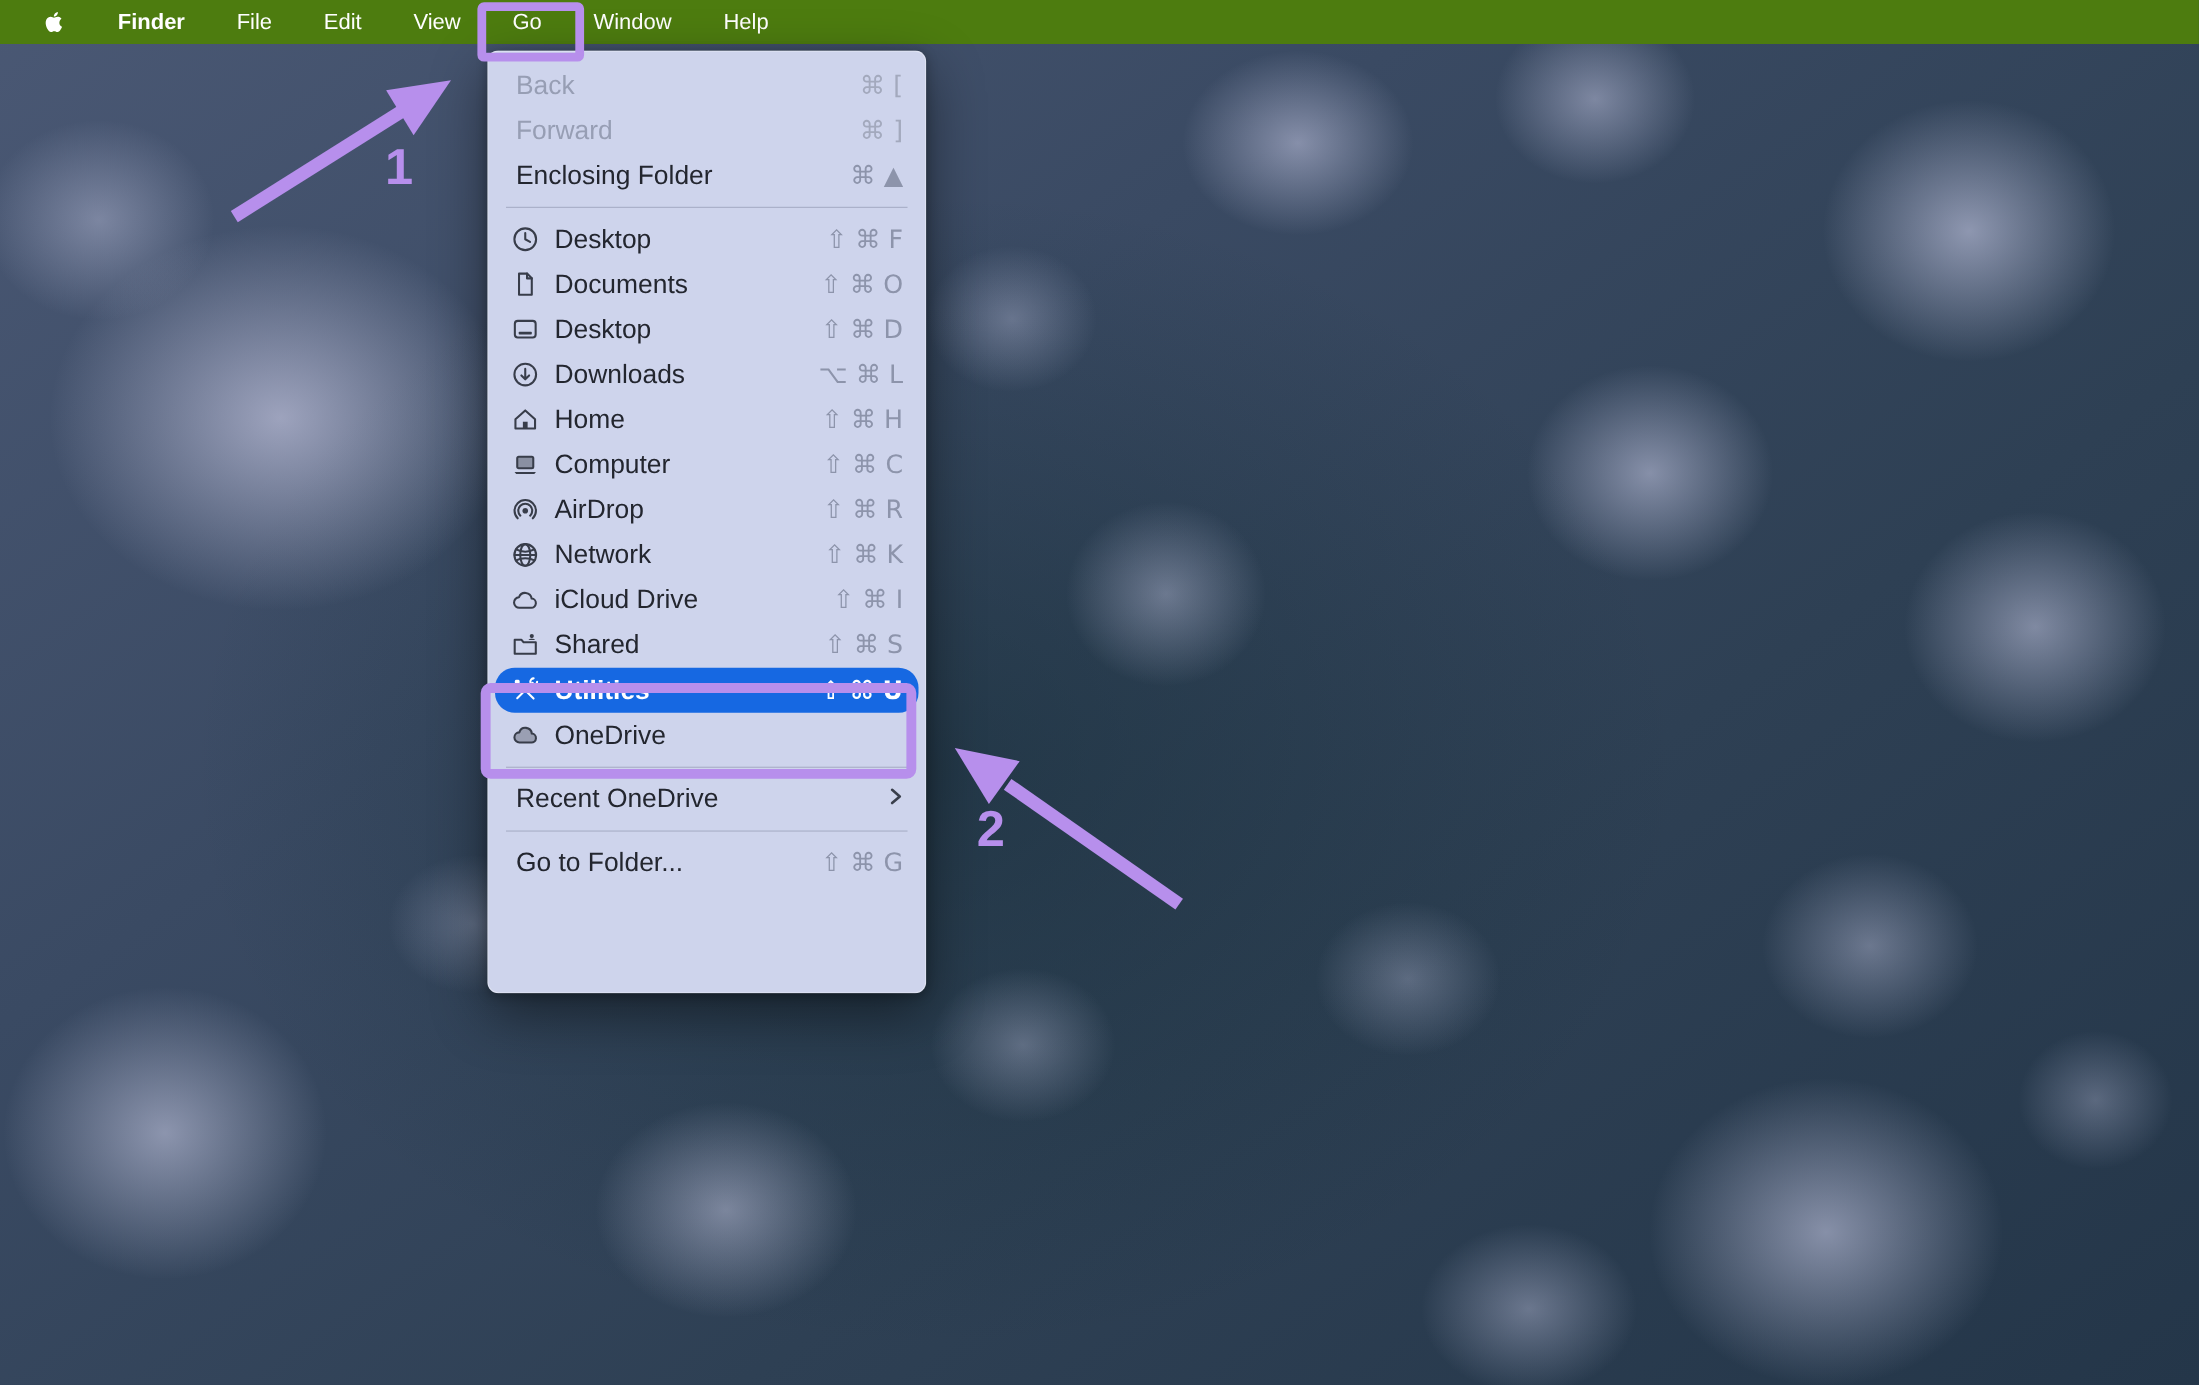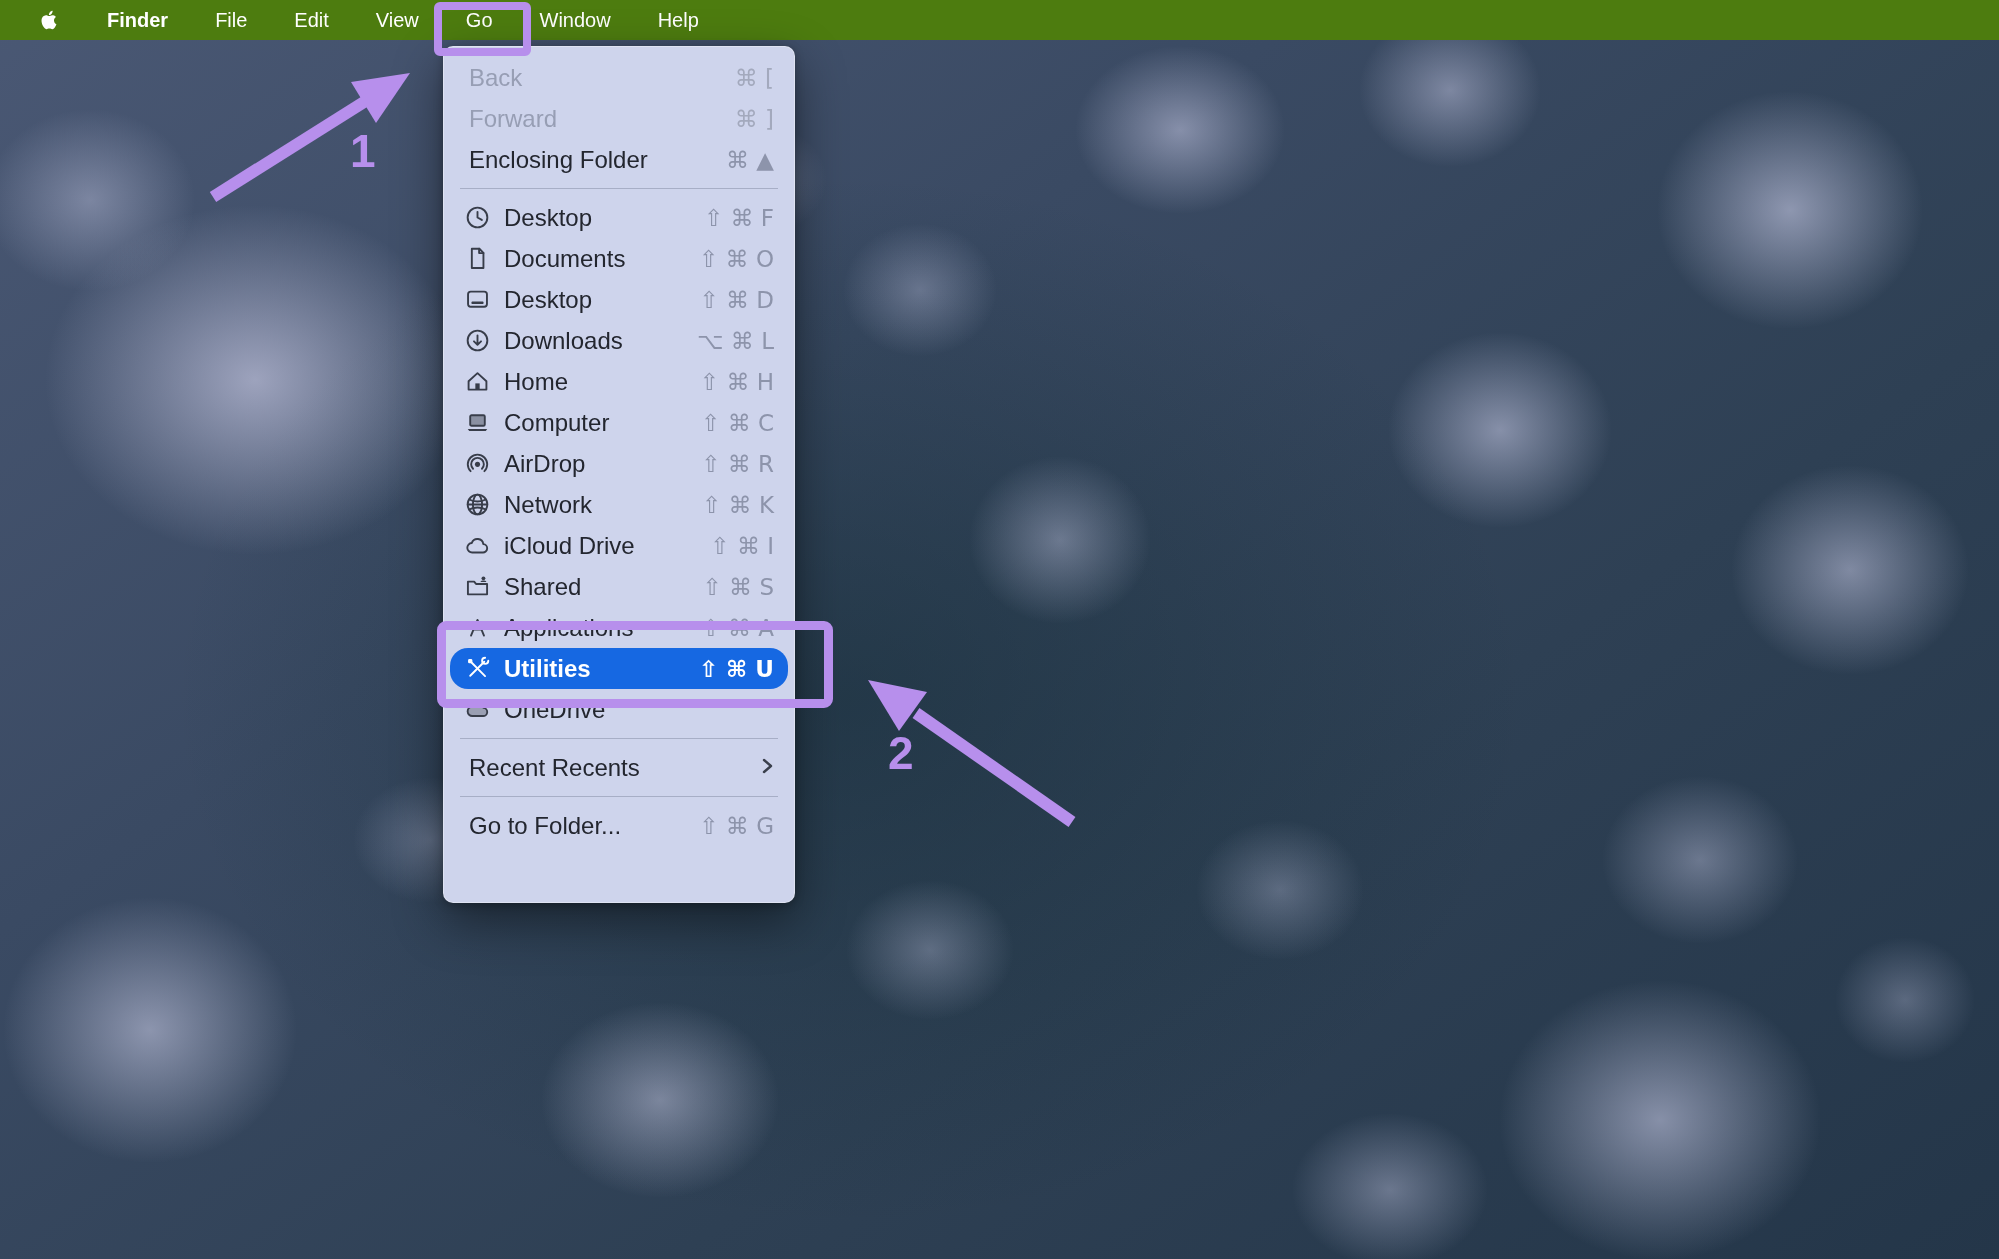--- a/index.html
+++ b/index.html
@@ -39,21 +39,21 @@
   #menubar { position:absolute; left:0; top:0; width:1999px; height:40px;
     background:rgba(90,105,142,.96); display:flex; align-items:center;
     color:#fff; font-size:20px; gap:47px; padding-left:38px; z-index:5; }
   #menubar .mb-item { white-space:nowrap; cursor:default; }
   #menubar .mb-item.bold { font-weight:700; }
   #apple-logo svg { display:block; width:22px; height:26px; fill:#fff; }
   #go-pressed { position:absolute; left:441px; top:0; width:84px; height:40px;
     background:rgba(255,255,255,.22); z-index:4; }
 
   
-  #go-panel { position:absolute; left:443px; top:46px; width:352px; height:857px;
+  #go-panel { position:absolute; left:443px; top:46px; width:399px; height:857px;
     background:rgba(206,212,236,.97); border-radius:10px; z-index:6;
     border:1px solid rgba(255,255,255,.35);
     box-shadow:0 18px 50px rgba(0,0,0,.45), 0 2px 10px rgba(0,0,0,.25);
     padding-top:10px; }
   .mi { display:flex; align-items:center; height:41px; margin:0 6px;
     padding:0 14px 0 19px; border-radius:8px; font-size:24px; color:#23262f; cursor:default; }
   .mi.has-icon { padding-left:12px; }
   .mi .icon { width:30px; height:28px; display:flex; align-items:center;
     justify-content:center; margin-right:12px; flex:0 0 30px; }
   .mi .icon svg { width:27px; height:27px; stroke:#383d4a; stroke-width:1.4;
@@ -216,29 +216,20 @@
       <span class="icon">
           <svg viewBox="0 0 20 20">
             <path d="M2.9 6.4 h4.6 l1.4 1.7 h8.2 v7.7 H2.9 z"></path>
             <circle cx="14.4" cy="3.9" r="1.4" fill="#383d4a" stroke="none"></circle>
             <path d="M12.2 6.6 c0.4 -1.3 4 -1.3 4.4 0 z" fill="#383d4a" stroke="none"></path>
           </svg>
         </span>
       <span class="label">Shared</span>
       <span class="shortcut">⇧ ⌘ S</span>
     </div>
-    <div class="mi has-icon">
-      <span class="icon">
-          <svg viewBox="0 0 20 20">
-            <path d="M5.2 16 L10 4.4 L14.8 16 M7 11.6 h6"></path>
-          </svg>
-        </span>
-      <span class="label">Applications</span>
-      <span class="shortcut">⇧ ⌘ A</span>
-    </div>
     <div class="mi has-icon highlighted" style="background: rgb(22, 104, 226);">
       <span class="icon">
           <svg viewBox="0 0 20 20">
             <rect x="3" y="3" width="3.2" height="3.2" rx="1" fill="#fff" stroke="none"></rect>
             <line x1="5.4" y1="5.4" x2="15.6" y2="15.6"></line>
             <line x1="15" y1="5" x2="4.6" y2="15.4"></line>
             <circle cx="15.7" cy="4.3" r="2.3" stroke-dasharray="10.5 4"></circle>
           </svg>
         </span>
       <span class="label">Utilities</span>
@@ -250,21 +241,21 @@
             <path d="M6.2 14.8 h7.8 a3 3 0 0 0 0.4 -6 4.3 4.3 0 0 0 -8.4 -0.8 3.4 3.4 0 0 0 0.2 6.8 z" fill="rgba(56,61,74,.35)"></path>
           </svg>
         </span>
       <span class="label">OneDrive</span>
       <span class="shortcut"></span>
     </div>
 
     <div class="sep"></div>
 
     <div class="mi">
-      <span class="label">Recent Recents</span>
+      <span class="label">Recent OneDrive</span>
       <span class="shortcut chev"><svg viewBox="0 0 13 20">
             <polyline points="3,4 10,10 3,16"></polyline>
           </svg></span>
     </div>
 
     <div class="sep"></div>
 
     <div class="mi">
       <span class="label">Go to Folder...</span>
       <span class="shortcut">⇧ ⌘ G</span>

